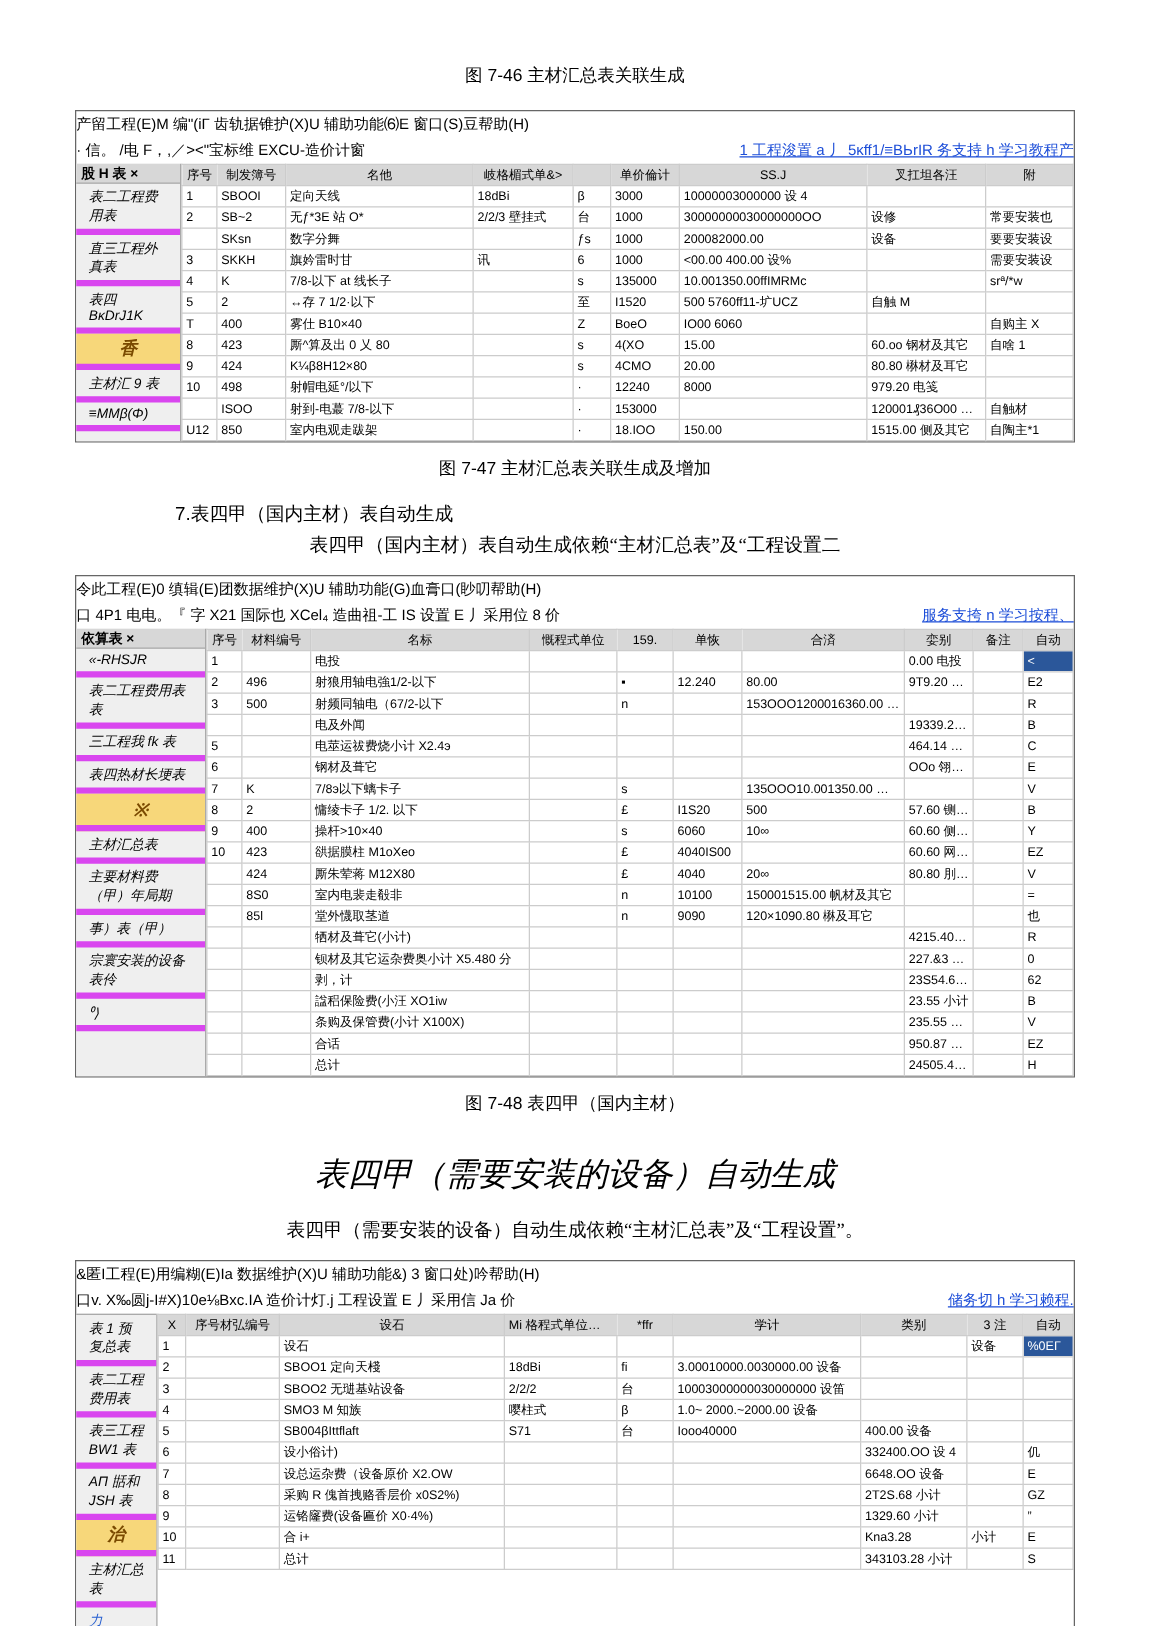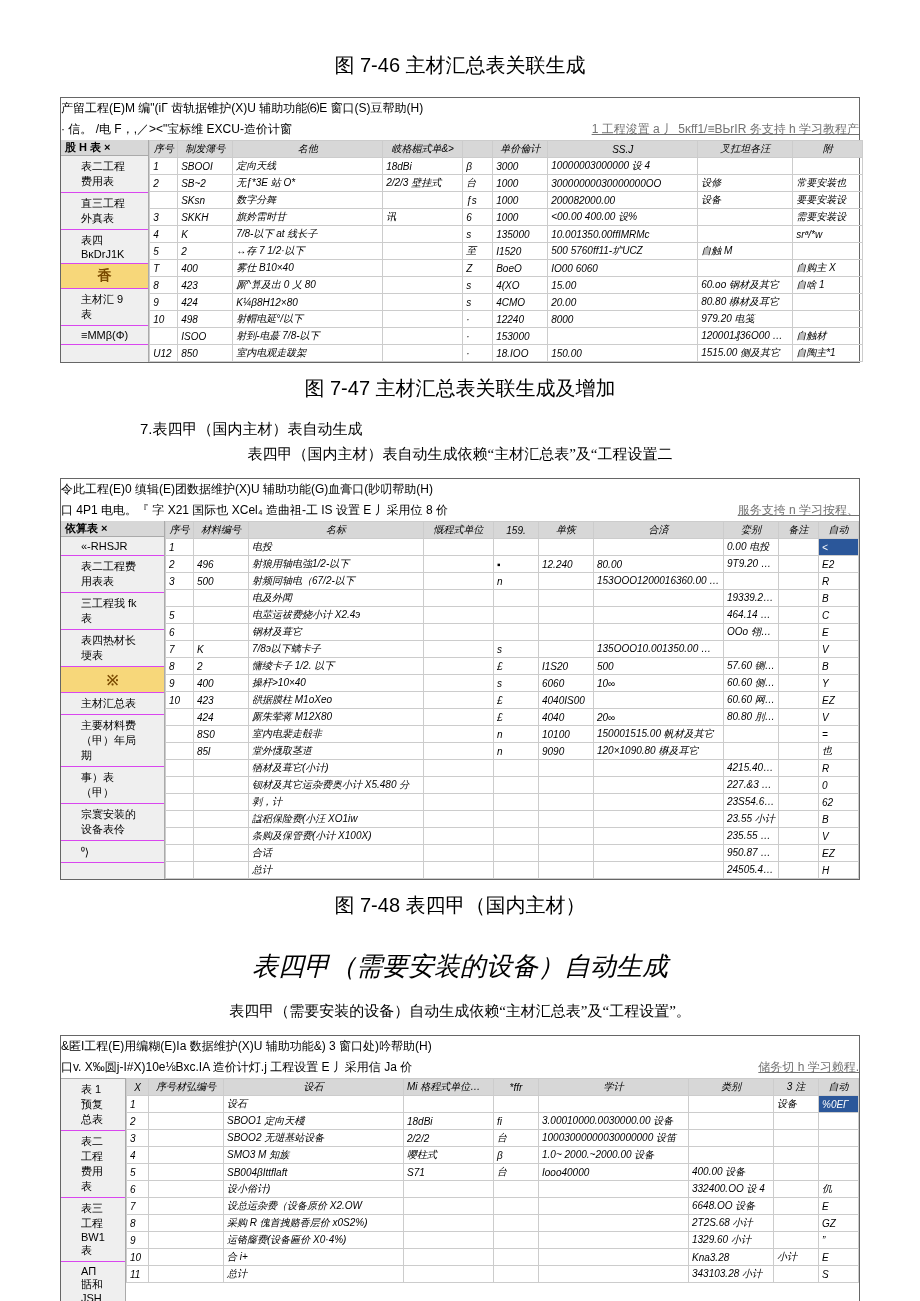--- a/index.html
+++ b/index.html
@@ -7,21 +7,21 @@
     font-size: 11px;
     background: #fff;
     margin: 0;
     padding: 40px 60px;
     width: 920px;
     box-sizing: border-box;
     color: #000;
   }
   .caption {
     text-align: center;
-    font-size: 20px;
+    font-size: 14px;
     margin: 12px 0 18px;
   }
   .section-head {
     font-size: 15px;
     margin: 12px 0 6px 80px;
   }
   .section-body {
     font-size: 15px;
     text-align: center;
     margin: 6px 0 14px;
@@ -30,57 +30,57 @@
   .menubar {
     font-size: 12px;
     padding: 2px 0;
   }
   .toolbar {
     font-size: 12px;
     padding: 2px 0;
     display: flex;
     justify-content: space-between;
   }
-  .toolbar .srvlink { color: #737373; text-decoration: underline; }
+  .toolbar .srvlink { color: #1d4ed8; text-decoration: underline; }
   .panel {
     border: 1px solid #666;
     margin-bottom: 6px;
   }
   .layout {
     display: flex;
   }
   .sidebar {
     width: 115px;
     background: #efefef;
     border-right: 1px solid #aaa;
     font-size: 11px;
   }
   .sidebar .hdr {
     background: #d7d7d7;
     padding: 0 4px;
     font-weight: bold;
     border-bottom: 1px solid #aaa;
   }
   .sidebar .item {
-    padding: 3px 20px;
-    border-bottom: 1px solid #d946ef;
+    padding: 3px 10px;
+    border-bottom: 5px solid #d946ef;
     cursor: pointer;
+    font-style: italic;
   }
   .sidebar .item.hl {
     background: #f7d77a;
     color: #7a4a00;
     font-weight: bold;
     text-align:center;
     font-size:14px;
   }
   .sidebar .item.blue { color:#2860d0; }
   .grid {
     flex: 1;
     font-size: 10px;
-    font-style: italic;
   }
   .grid table {
     width: 100%;
     border-collapse: collapse;
     table-layout: fixed;
   }
   .grid th, .grid td {
     border: 1px solid #ccc;
     padding: 1px 3px;
     white-space: nowrap;

